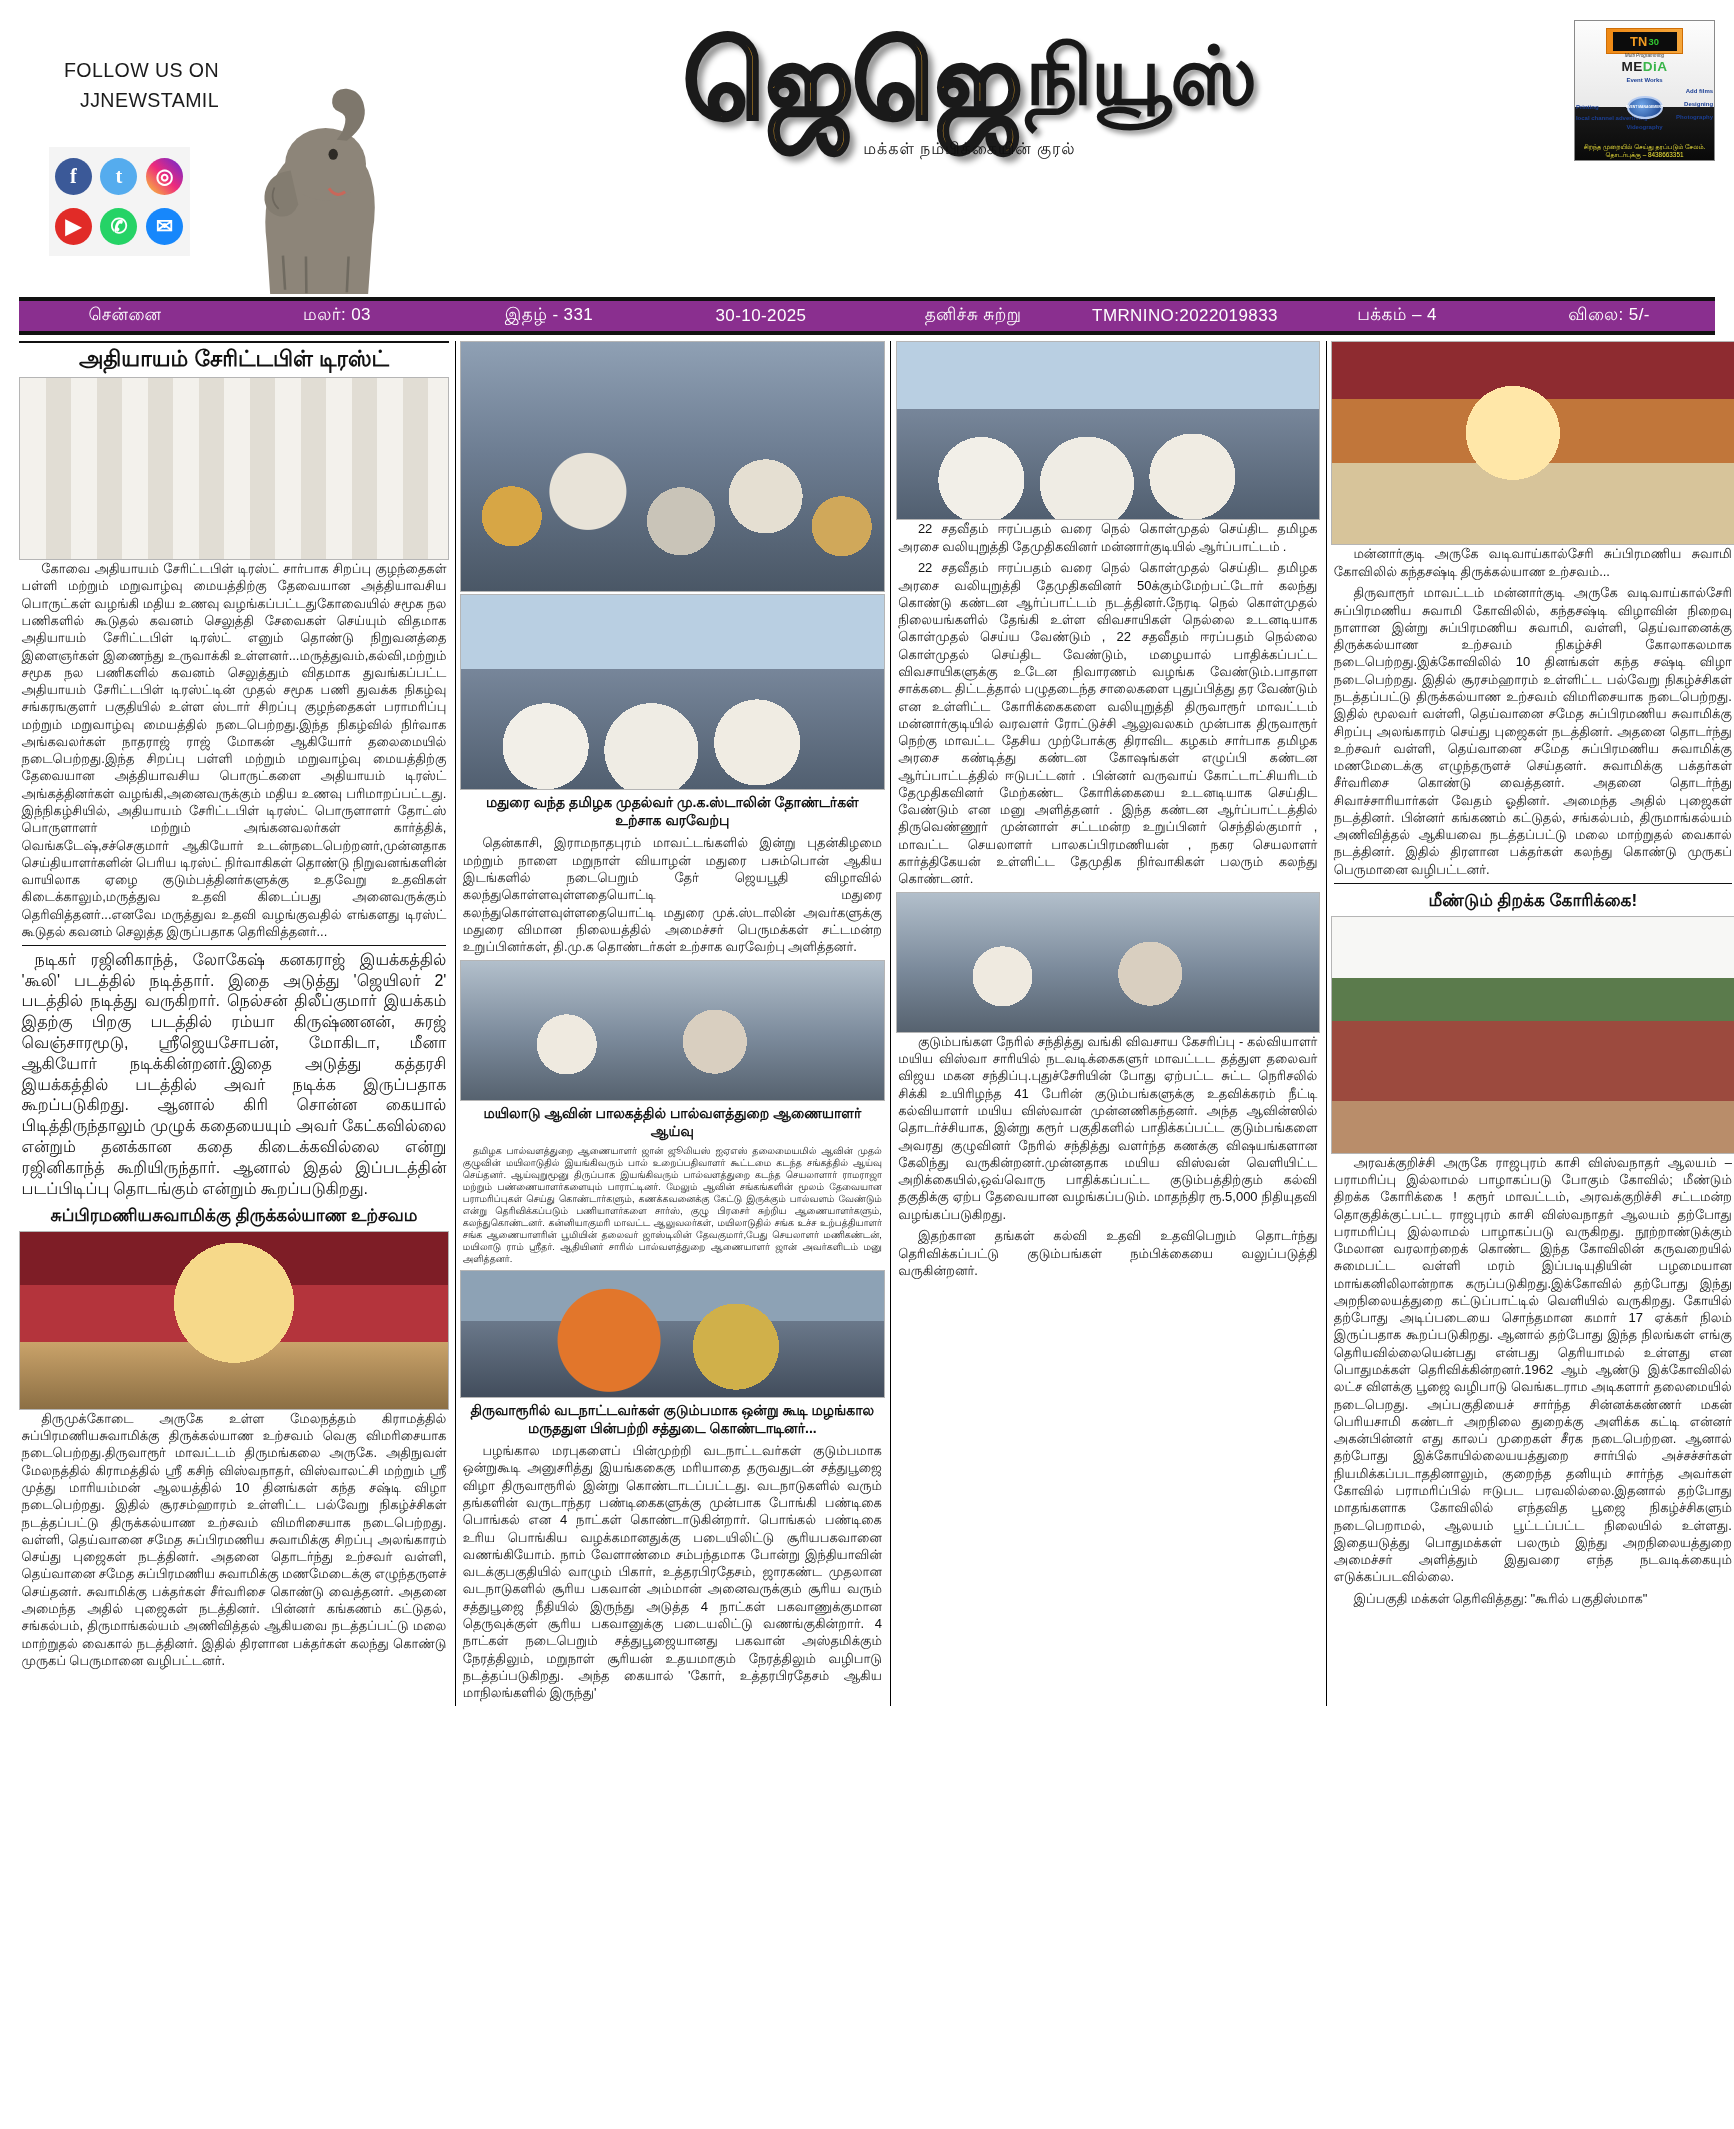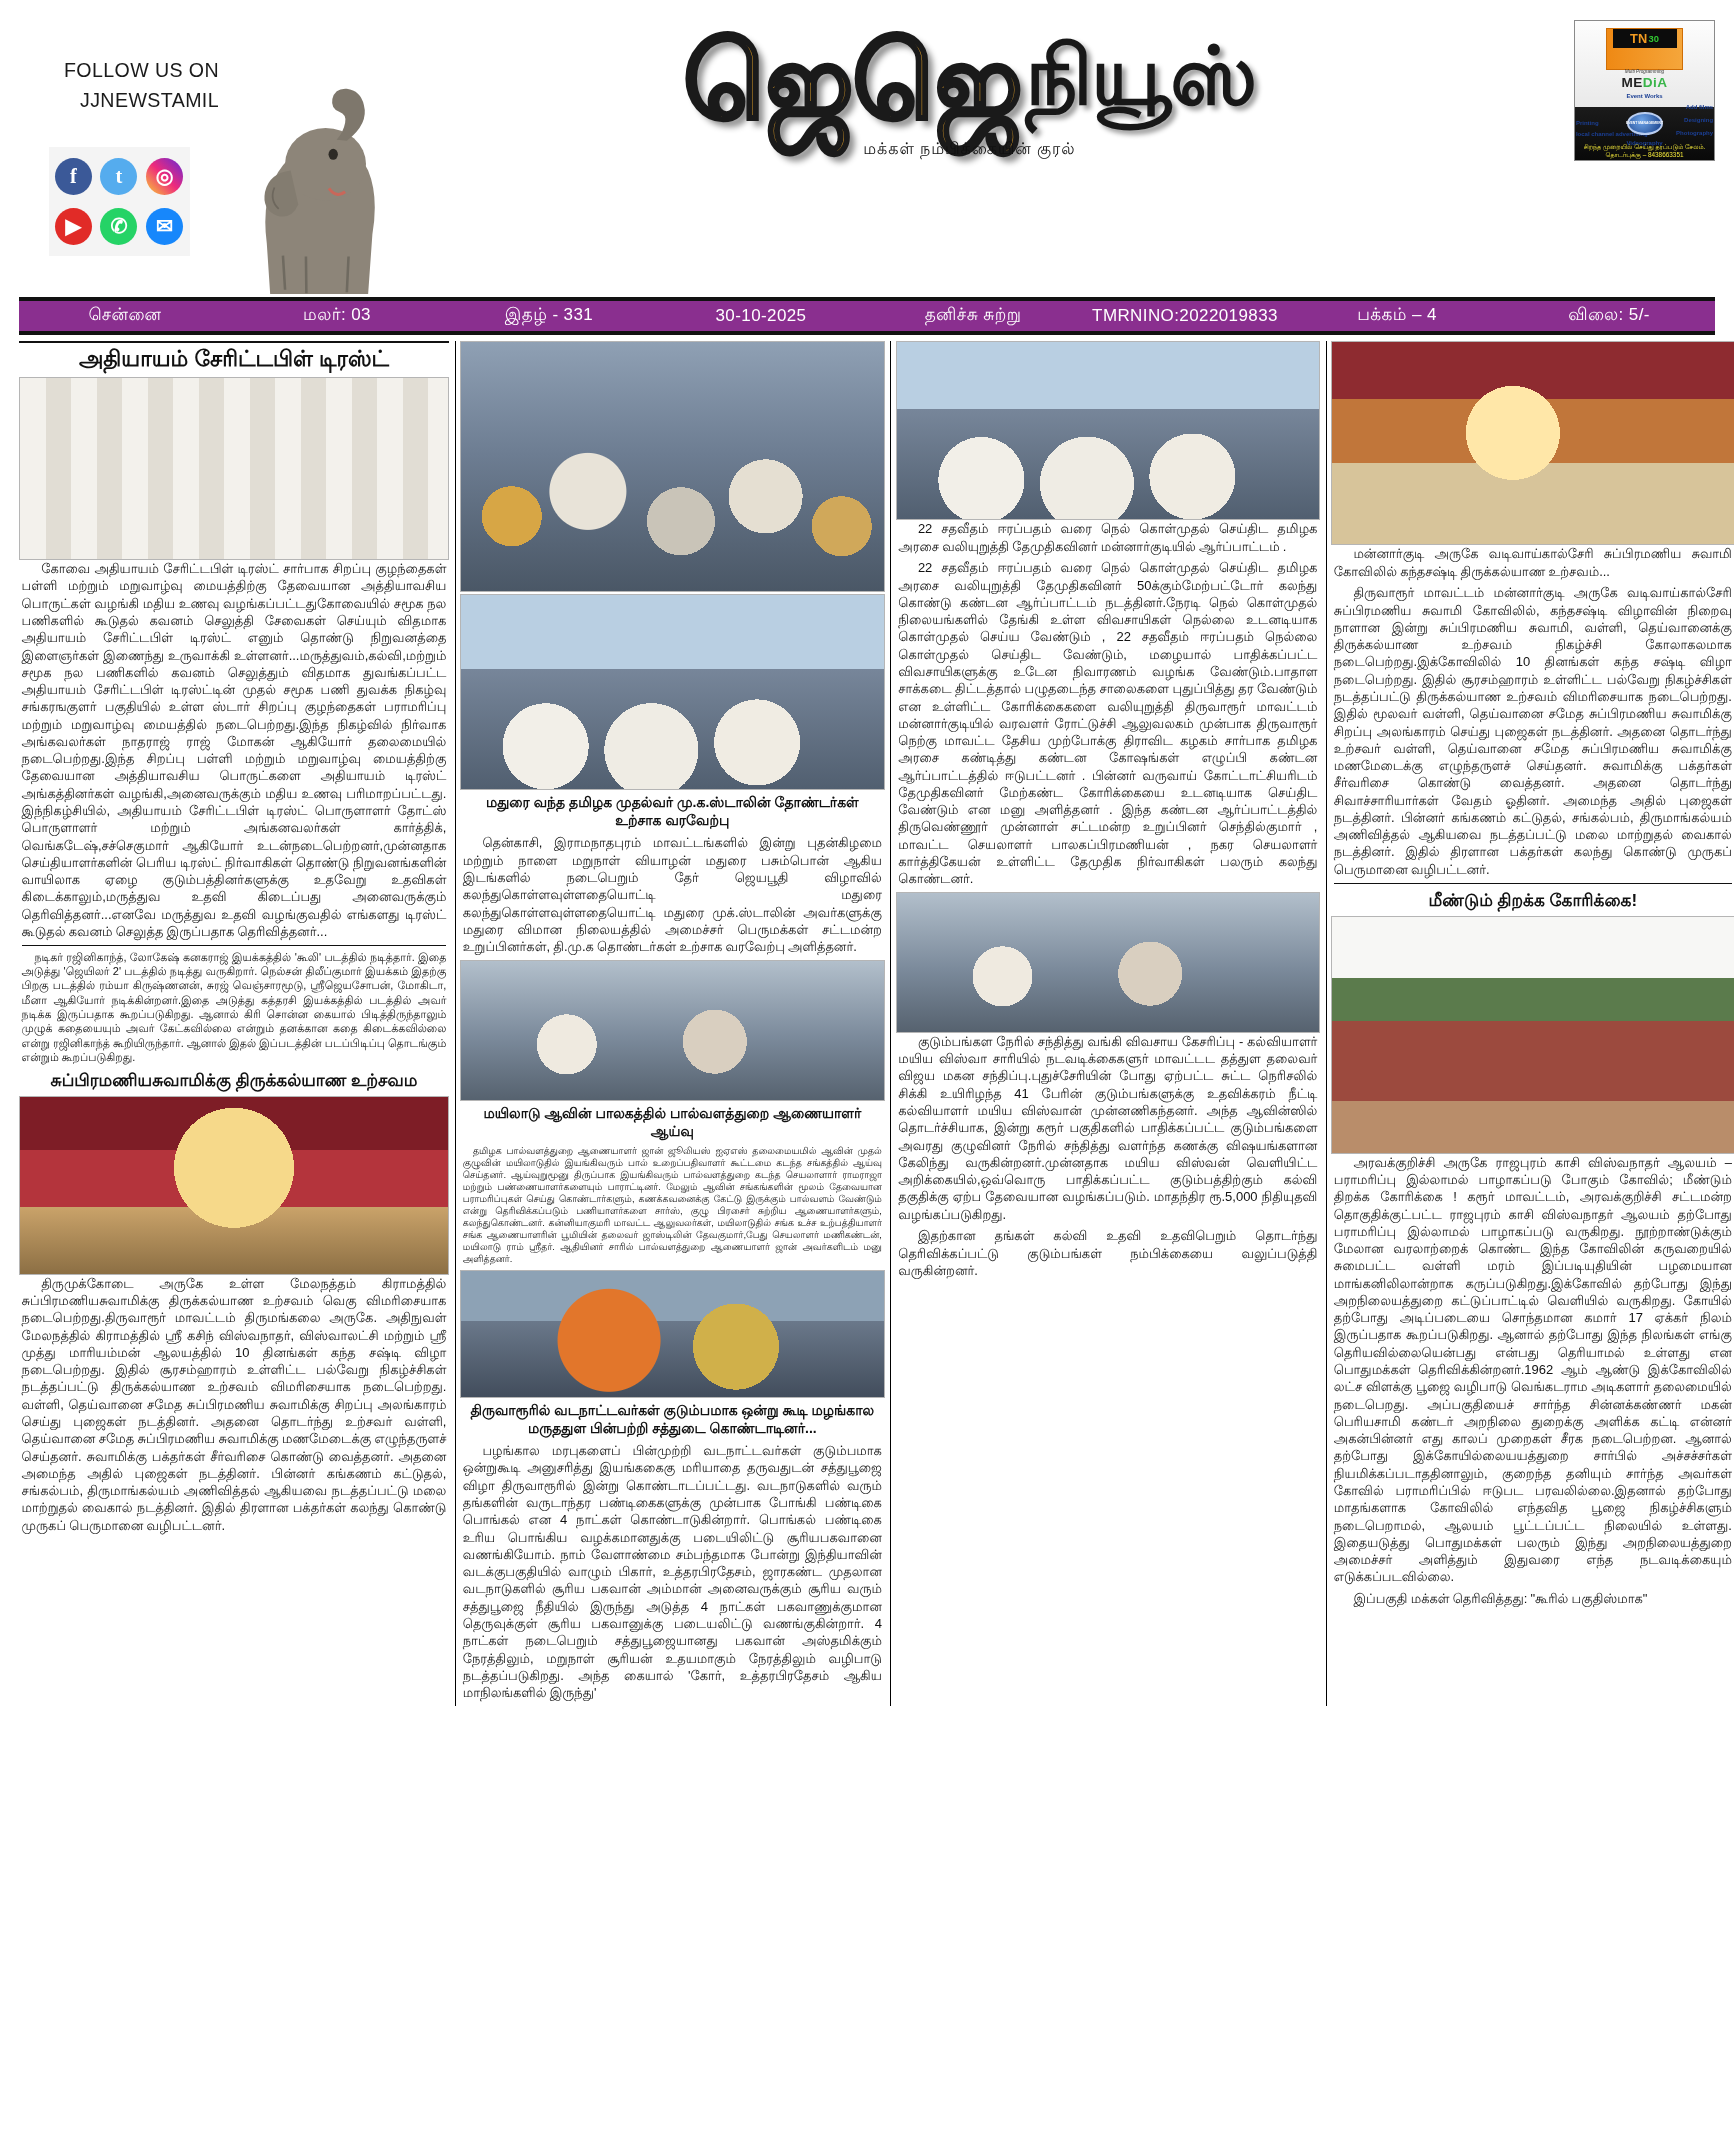--- a/index.html
+++ b/index.html
@@ -125,23 +125,23 @@
     width:141px; height:141px;
     border:0.9px solid #8a8a8a;
     margin-top:20.4px;
     margin-left:7.7px;
     background:linear-gradient(#fdfdfd,#e9e9e9 62%,#1b1b1b 62%,#090909);
     position:relative;
     overflow:hidden;
   }
   .tn-logo {
     margin:6.8px auto 0;
-    width:77px; height:42px;
+    width:77px; height:26px;
     background:linear-gradient(90deg,#ef8914,#f5a63b);
-    display:flex; justify-content:center;
+    display:flex; align-items:center; justify-content:center;
     border:1.3px solid #cf6e06;
   }
   .tn-logo-inner {
     background:#0c0c0c;
     width:64px; height:19px;
     display:flex; align-items:center; justify-content:center;
     color:#f29b21; font-weight:bold; font-size:12.8px;
     font-family:"Liberation Sans", sans-serif;
   }
   .tn-30 { color:#32c832; font-size:9.4px; margin-left:1.3px; }
@@ -236,21 +236,21 @@
     font-size:13px;
     line-height:1.33;
     text-align:justify;
     text-justify:inter-word;
     margin:0 0 4.3px;
     text-indent:19.6px;
     word-spacing:-0.4px;
     hyphens:none;
   }
   p.body.small {
-    font-size:11px;
+    font-size:16px;
     line-height:1.3;
     text-indent:12.8px;
   }
   p.body.tiny {
     font-size:9.4px;
     line-height:1.28;
     text-indent:10.2px;
   }
 
   .photo {

